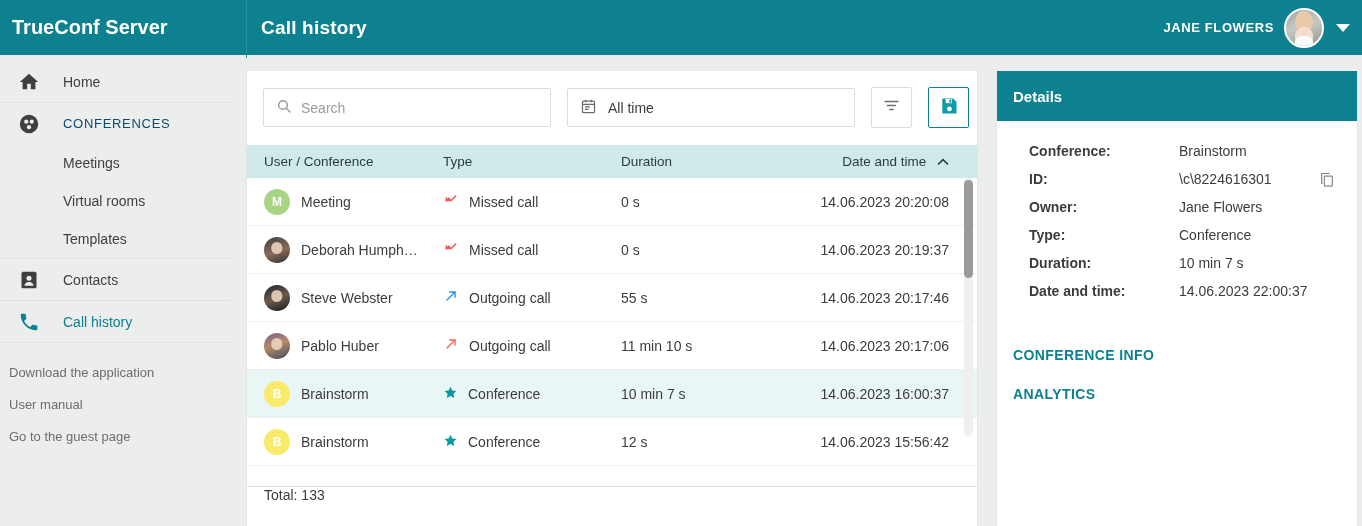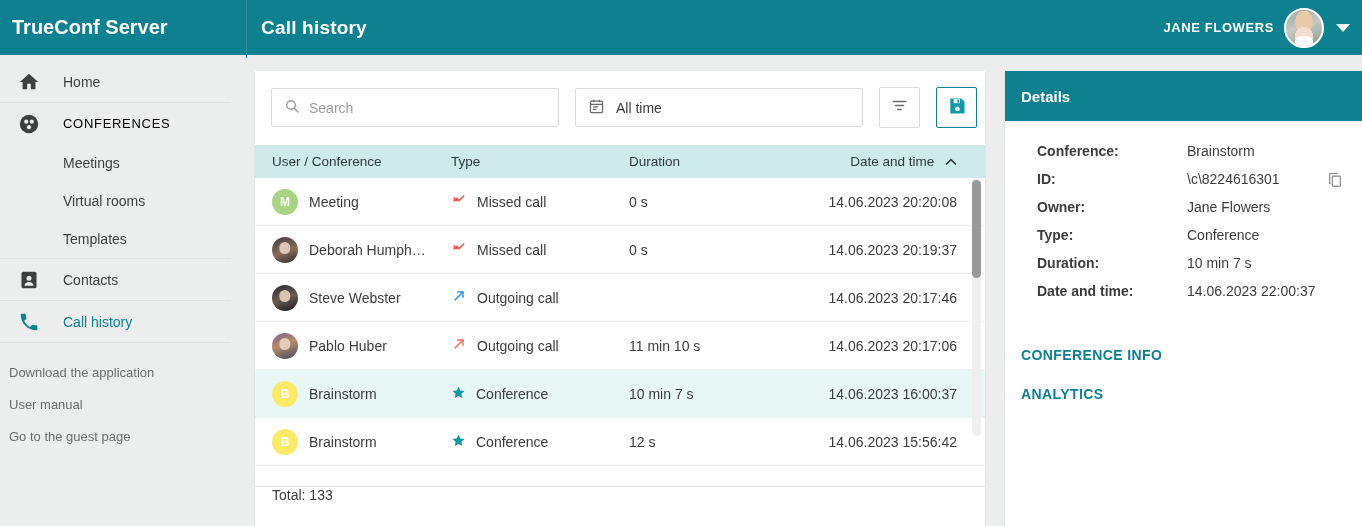--- a/index.html
+++ b/index.html
@@ -52,21 +52,21 @@
   }
   .chev-down {
     width: 0; height: 0;
     border-left: 7px solid transparent;
     border-right: 7px solid transparent;
     border-top: 8px solid #ffffff;
     margin-left: 2px;
   }
 
   
-  .body { flex: 1 1 auto; display: flex; min-height: 0; gap: 8px; }
+  .body { flex: 1 1 auto; display: flex; min-height: 0; }
 
   
   .sidebar {
     width: 231px; flex: 0 0 231px;
     background: #eceded;
     padding-top: 6px;
     display: flex; flex-direction: column;
   }
   .nav-group { border-bottom: 1px solid #e0e1e1; }
   .nav-item {
@@ -77,21 +77,21 @@
   }
   .nav-icon {
     width: 40px; flex: 0 0 40px;
     display: flex; align-items: center; justify-content: center;
     color: #3f3f3f;
   }
   .nav-label { padding-left: 14px; }
   .nav-item.active .nav-label { color: #0d818f; }
   .nav-item.active .nav-icon { color: #0d818f; }
   .nav-item.section .nav-label {
-    color: #000000; font-size: 13px; letter-spacing: .7px; text-align: right;
+    color: #0c4a6e; font-size: 13px; letter-spacing: .7px; text-align: right;
   }
   .nav-sub {
     display: flex; align-items: center;
     height: 38px; padding-left: 63px;
     font-size: 14px; color: #3f3f3f; cursor: pointer;
   }
   .sidebar-footer { padding: 14px 0 0 9px; }
   .foot-link {
     display: block; font-size: 13px; color: #6d6d6d;
     padding: 8px 0 9px 0; cursor: pointer; text-decoration: none;
@@ -405,20 +405,21 @@
        <span class="ava photo-b" style=""></span>
        <span class="row-name ">Steve Webster</span>
      </div>
      <div class="cell-type">
        <span><svg width="16" height="16" viewBox="0 0 24 24" fill="none" stroke="#2196f3" stroke-width="2.1" stroke-linecap="round" stroke-linejoin="round">
                       <line x1="6" y1="18" x2="18" y2="6"></line>
                       <polyline points="10,6 18,6 18,14"></polyline>
                     </svg></span>
        <span>Outgoing call</span>
      </div>
+     <div class="cell-dur">55 s</div>
      <div class="cell-date">14.06.2023 20:17:46</div>
               </div>
               <div class="row">
                 <div class="cell-user">
        <span class="ava photo-c" style=""></span>
        <span class="row-name ">Pablo Huber</span>
      </div>
      <div class="cell-type">
        <span><svg width="16" height="16" viewBox="0 0 24 24" fill="none" stroke="#f4685e" stroke-width="2.1" stroke-linecap="round" stroke-linejoin="round">
                       <line x1="6" y1="18" x2="18" y2="6"></line>

